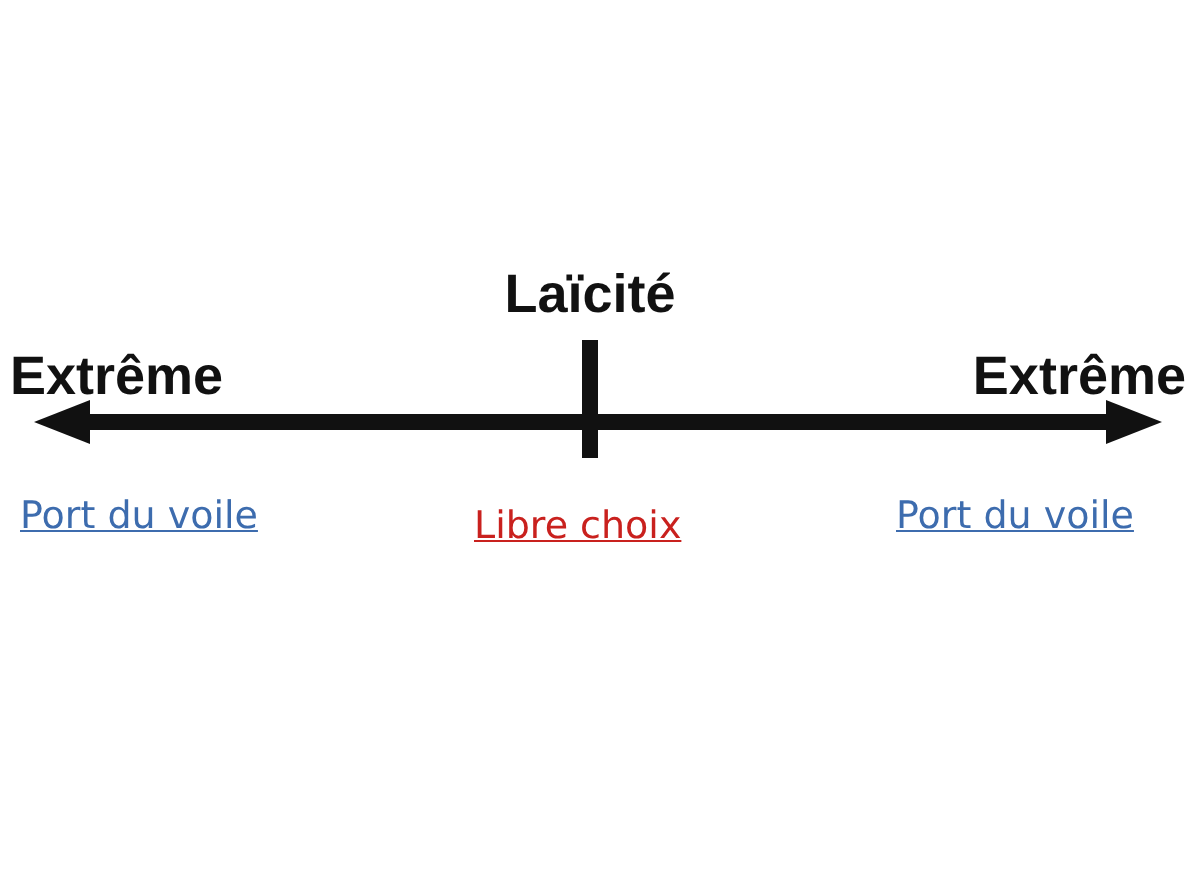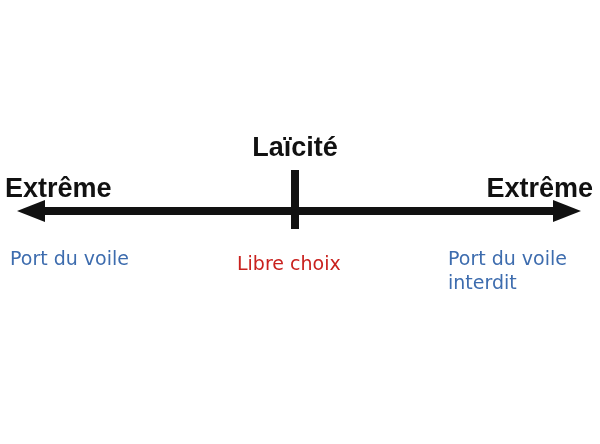--- a/index.html
+++ b/index.html
@@ -43,20 +43,21 @@
     left: 0;
     top: 0;
     width: 600px;
     height: 444px;
   }
   .zone-label {
     font-family: "DejaVu Sans", sans-serif;
     font-size: 19px;
     line-height: 24px;
     white-space: nowrap;
+    text-decoration: underline;
   }
   .zone-left   { left: 10px;  top: 246px; color: var(--side_label, #3d6cae); }
   .zone-center { left: 237px; top: 251px; color: var(--center_label, #c9211e); text-align: center; }
   .zone-right  { left: 448px; top: 246px; color: var(--side_label, #3d6cae); }
 </style>
 </head>
 <body>
 
 <div id="canvas">
 
@@ -78,16 +79,15 @@
   </svg>
 
   <div class="abs zone-label zone-left">
     <div>Port du voile</div>
   </div>
 
   <div class="abs zone-label zone-center">Libre choix</div>
 
   <div class="abs zone-label zone-right">
     <div>Port du voile</div>
-    <div>interdit</div>
   </div>
 
 </div>
 
 </body></html>

